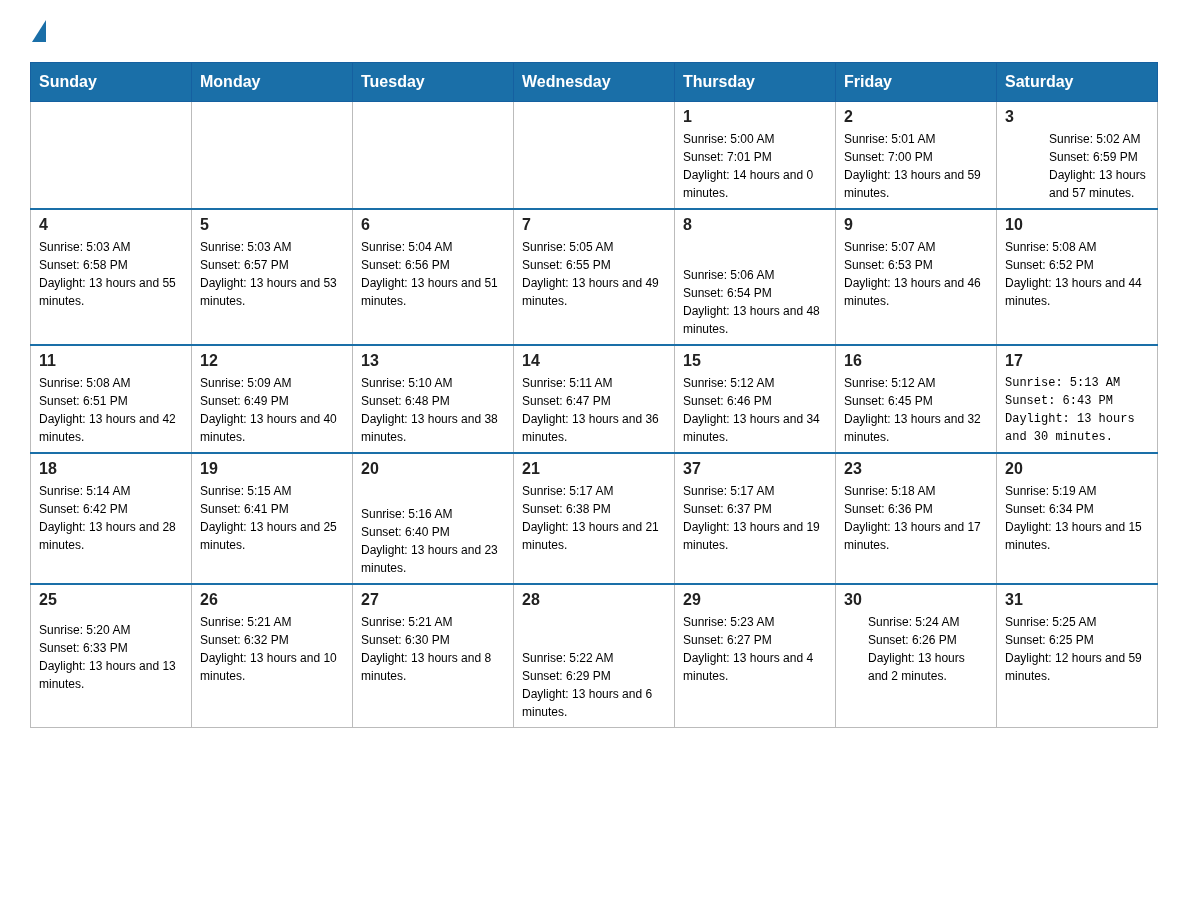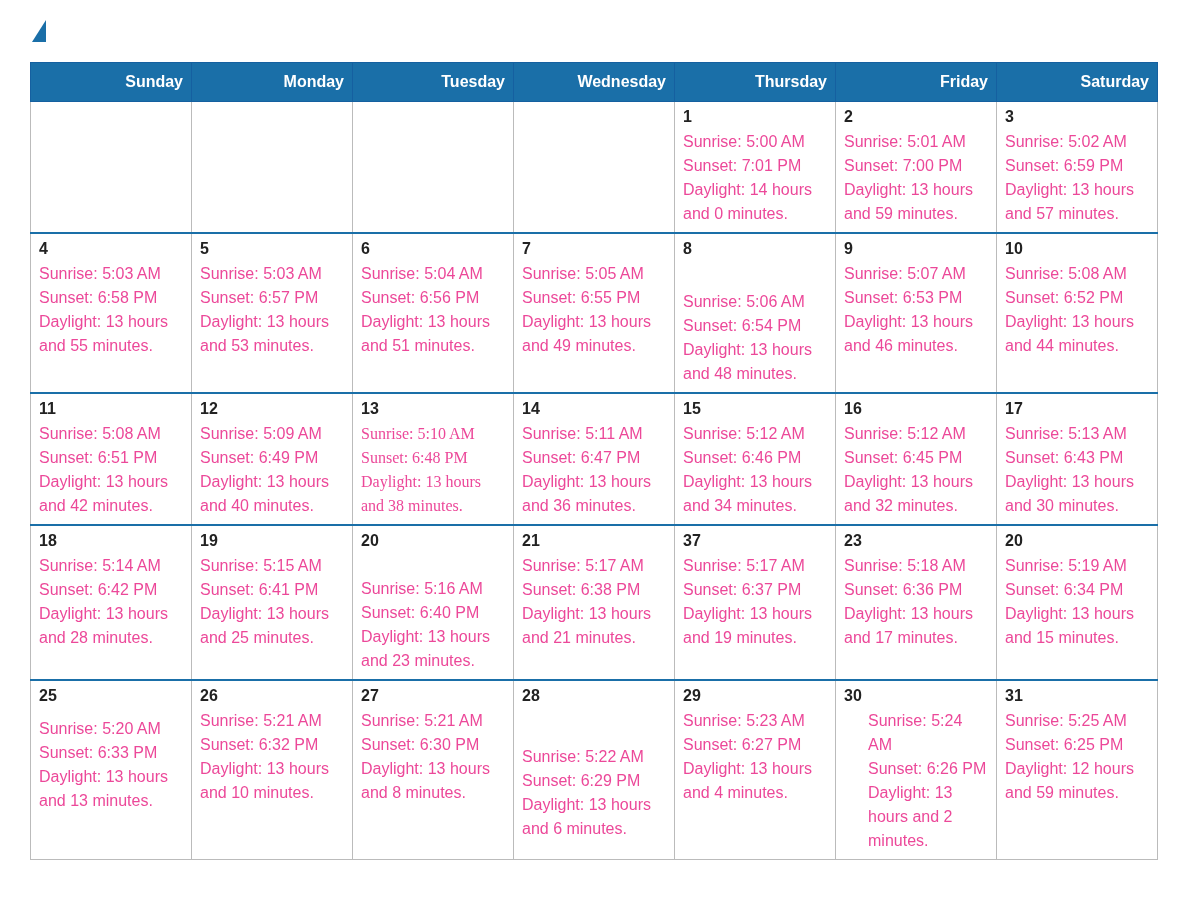--- a/index.html
+++ b/index.html
@@ -77,33 +77,32 @@
       min-height: 100px;
     }
     .day-number {
       font-size: 16px;
       font-weight: bold;
       color: #222;
       display: block;
       margin-bottom: 4px;
     }
     .day-info {
-      font-size: 16px;
-      color: #ec4899;
+      font-size: 12px;
+      color: #000000;
       line-height: 1.5;
     }
     .empty-cell {
       background: #fff;
     }
     tr:not(:first-child) td {
       border-top: 2px solid #1a6fa8;
     }
     .calendar thead tr th {
       border: 1px solid #1560a0;
-      text-align: right;
     }
   </style>
 </head>
 <body>
 
 <div class="header">
   <div class="logo">
     <div class="logo-text">
       <span class="logo-general"></span>
       <span class="logo-triangle"></span>
@@ -141,21 +140,21 @@
 Daylight: 14 hours and 0 minutes.</div>
         </td>
         <td>
           <span class="day-number">2</span>
           <div class="day-info" style="white-space: pre-line;">Sunrise: 5:01 AM
 Sunset: 7:00 PM
 Daylight: 13 hours and 59 minutes.</div>
         </td>
         <td>
           <span class="day-number">3</span>
-          <div class="day-info" style="white-space: pre-line;">Sunrise: 5:02 AM
+          <div class="day-info" style="white-space: pre-line; margin-left: 44px;">Sunrise: 5:02 AM
 Sunset: 6:59 PM
 Daylight: 13 hours and 57 minutes.</div>
         </td>
       </tr>
       <tr>
         <td>
           <span class="day-number">4</span>
           <div class="day-info" style="white-space: pre-line;">Sunrise: 5:03 AM
 Sunset: 6:58 PM
 Daylight: 13 hours and 55 minutes.</div>
@@ -205,21 +204,21 @@
 Daylight: 13 hours and 42 minutes.</div>
         </td>
         <td>
           <span class="day-number">12</span>
           <div class="day-info" style="white-space: pre-line;">Sunrise: 5:09 AM
 Sunset: 6:49 PM
 Daylight: 13 hours and 40 minutes.</div>
         </td>
         <td>
           <span class="day-number">13</span>
-          <div class="day-info" style="white-space: pre-line; font-family: Liberation Serif, serif;">Sunrise: 5:10 AM
+          <div class="day-info" style="white-space: pre-line;">Sunrise: 5:10 AM
 Sunset: 6:48 PM
 Daylight: 13 hours and 38 minutes.</div>
         </td>
         <td>
           <span class="day-number">14</span>
           <div class="day-info" style="white-space: pre-line;">Sunrise: 5:11 AM
 Sunset: 6:47 PM
 Daylight: 13 hours and 36 minutes.</div>
         </td>
         <td>
@@ -229,21 +228,21 @@
 Daylight: 13 hours and 34 minutes.</div>
         </td>
         <td>
           <span class="day-number">16</span>
           <div class="day-info" style="white-space: pre-line;">Sunrise: 5:12 AM
 Sunset: 6:45 PM
 Daylight: 13 hours and 32 minutes.</div>
         </td>
         <td>
           <span class="day-number">17</span>
-          <div class="day-info" style="white-space: pre-line;">Sunrise: 5:13 AM
+          <div class="day-info" style="white-space: pre-line; font-family: Liberation Mono, monospace;">Sunrise: 5:13 AM
 Sunset: 6:43 PM
 Daylight: 13 hours and 30 minutes.</div>
         </td>
       </tr>
       <tr>
         <td>
           <span class="day-number">18</span>
           <div class="day-info" style="white-space: pre-line;">Sunrise: 5:14 AM
 Sunset: 6:42 PM
 Daylight: 13 hours and 28 minutes.</div>

